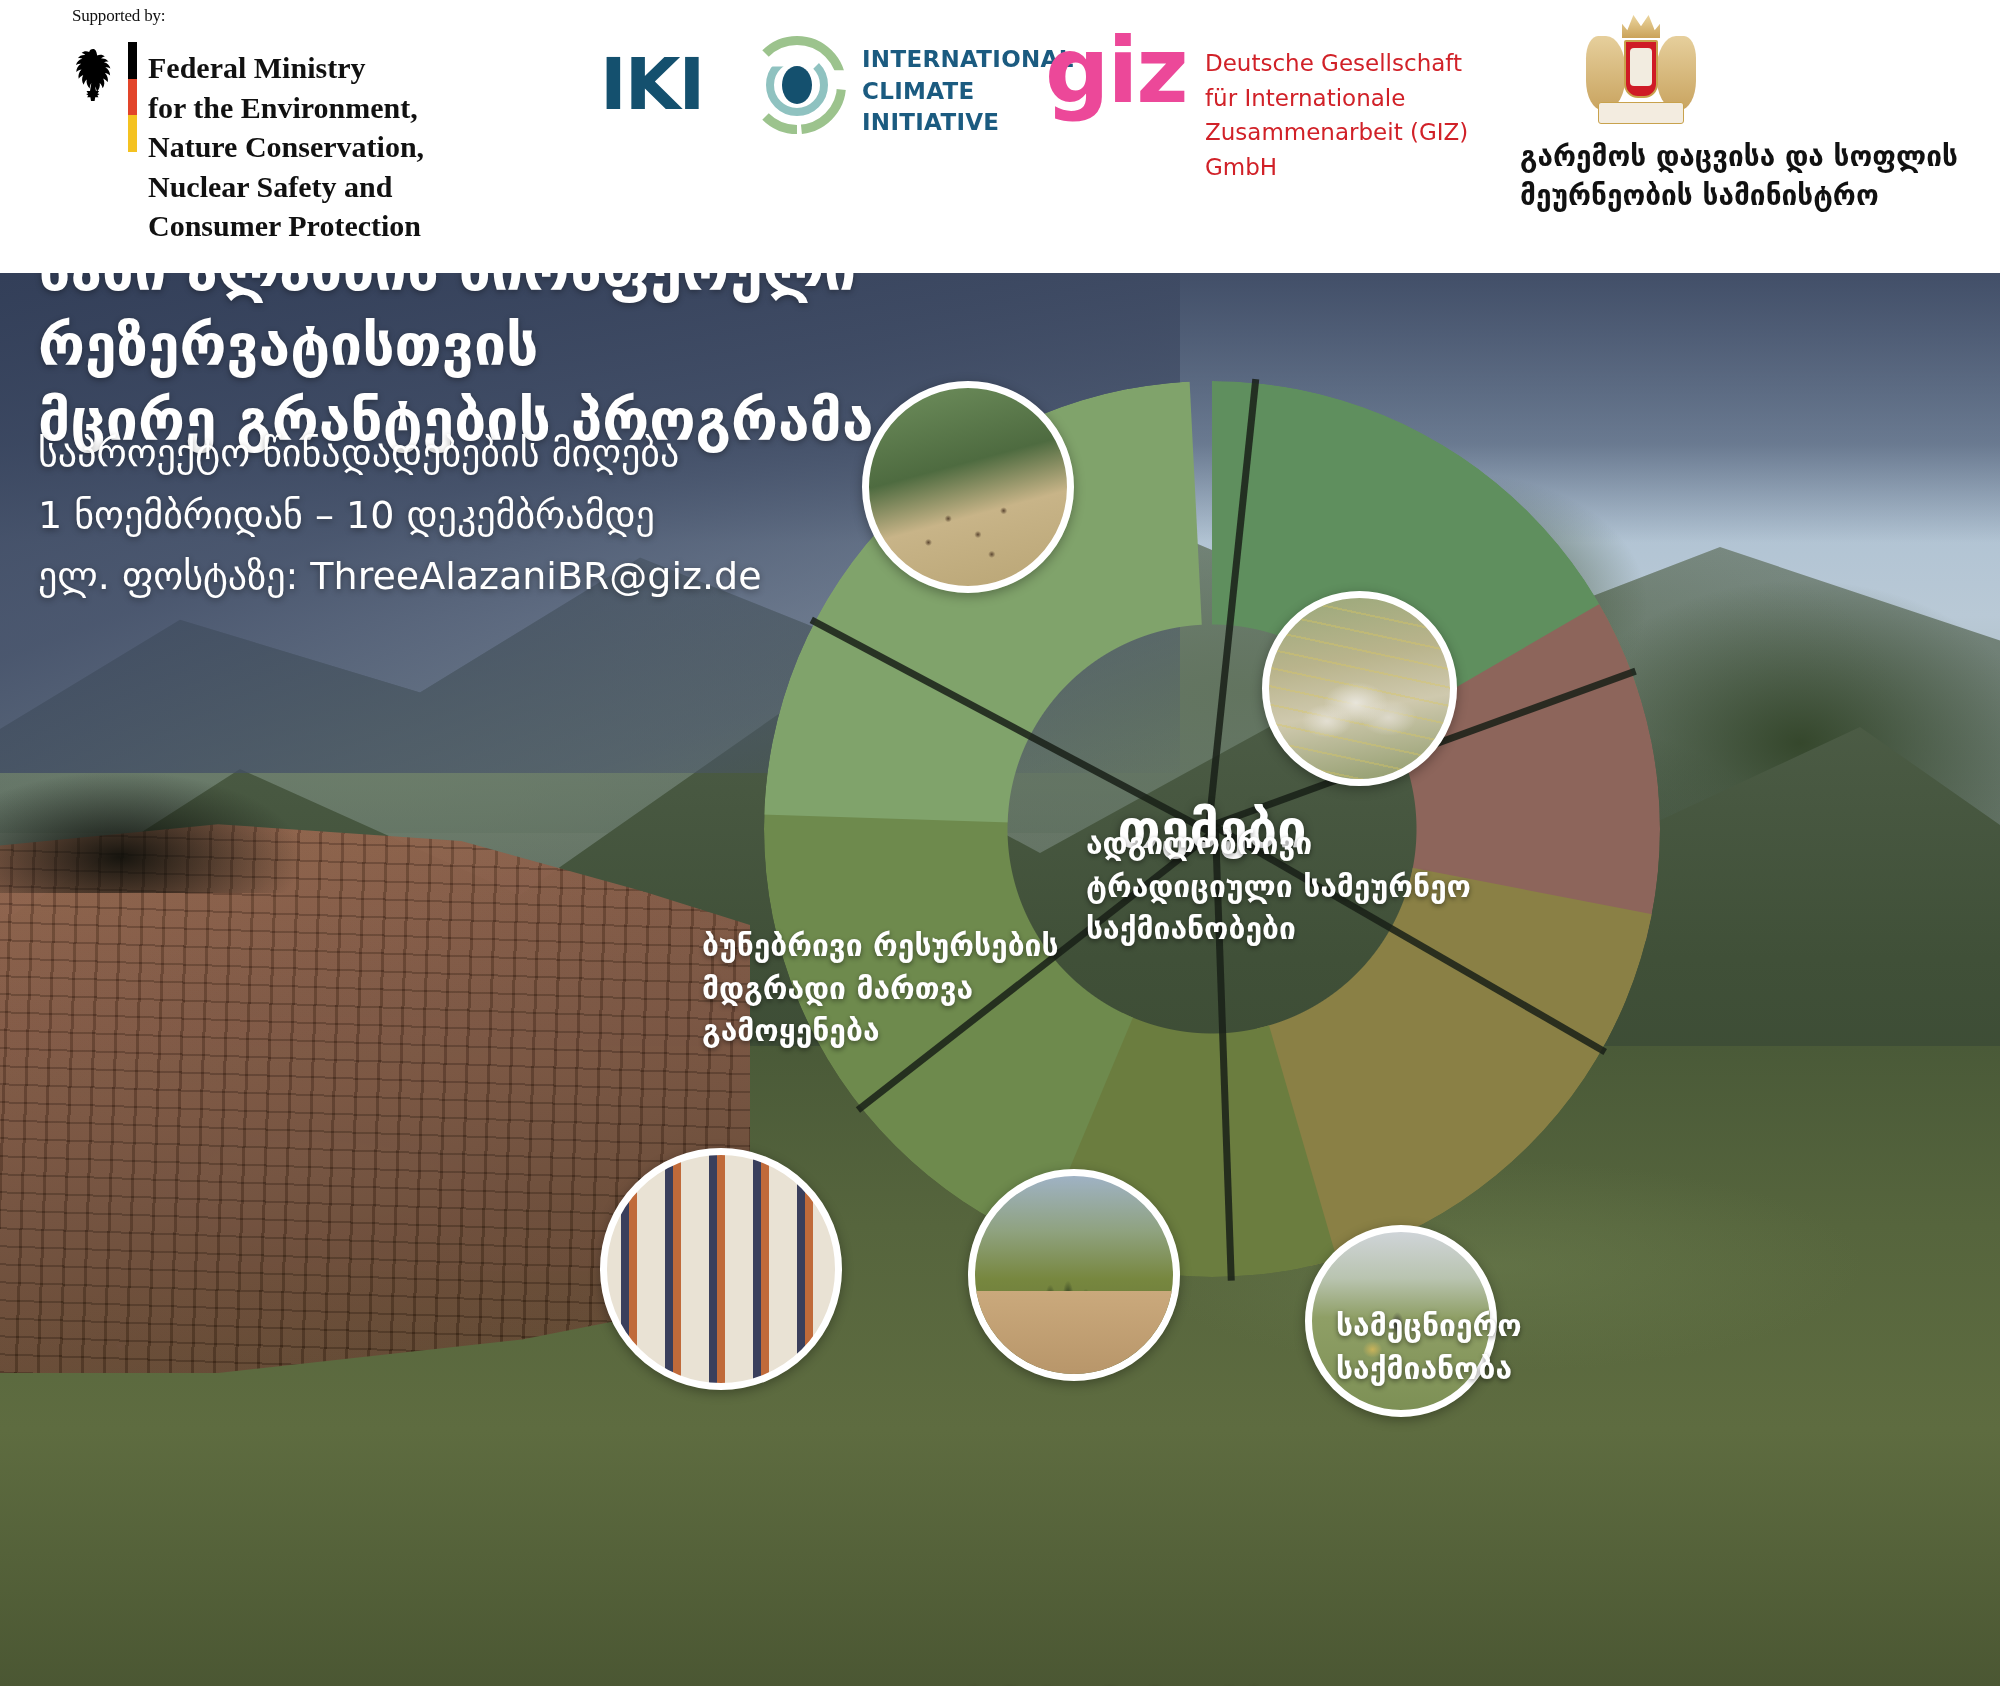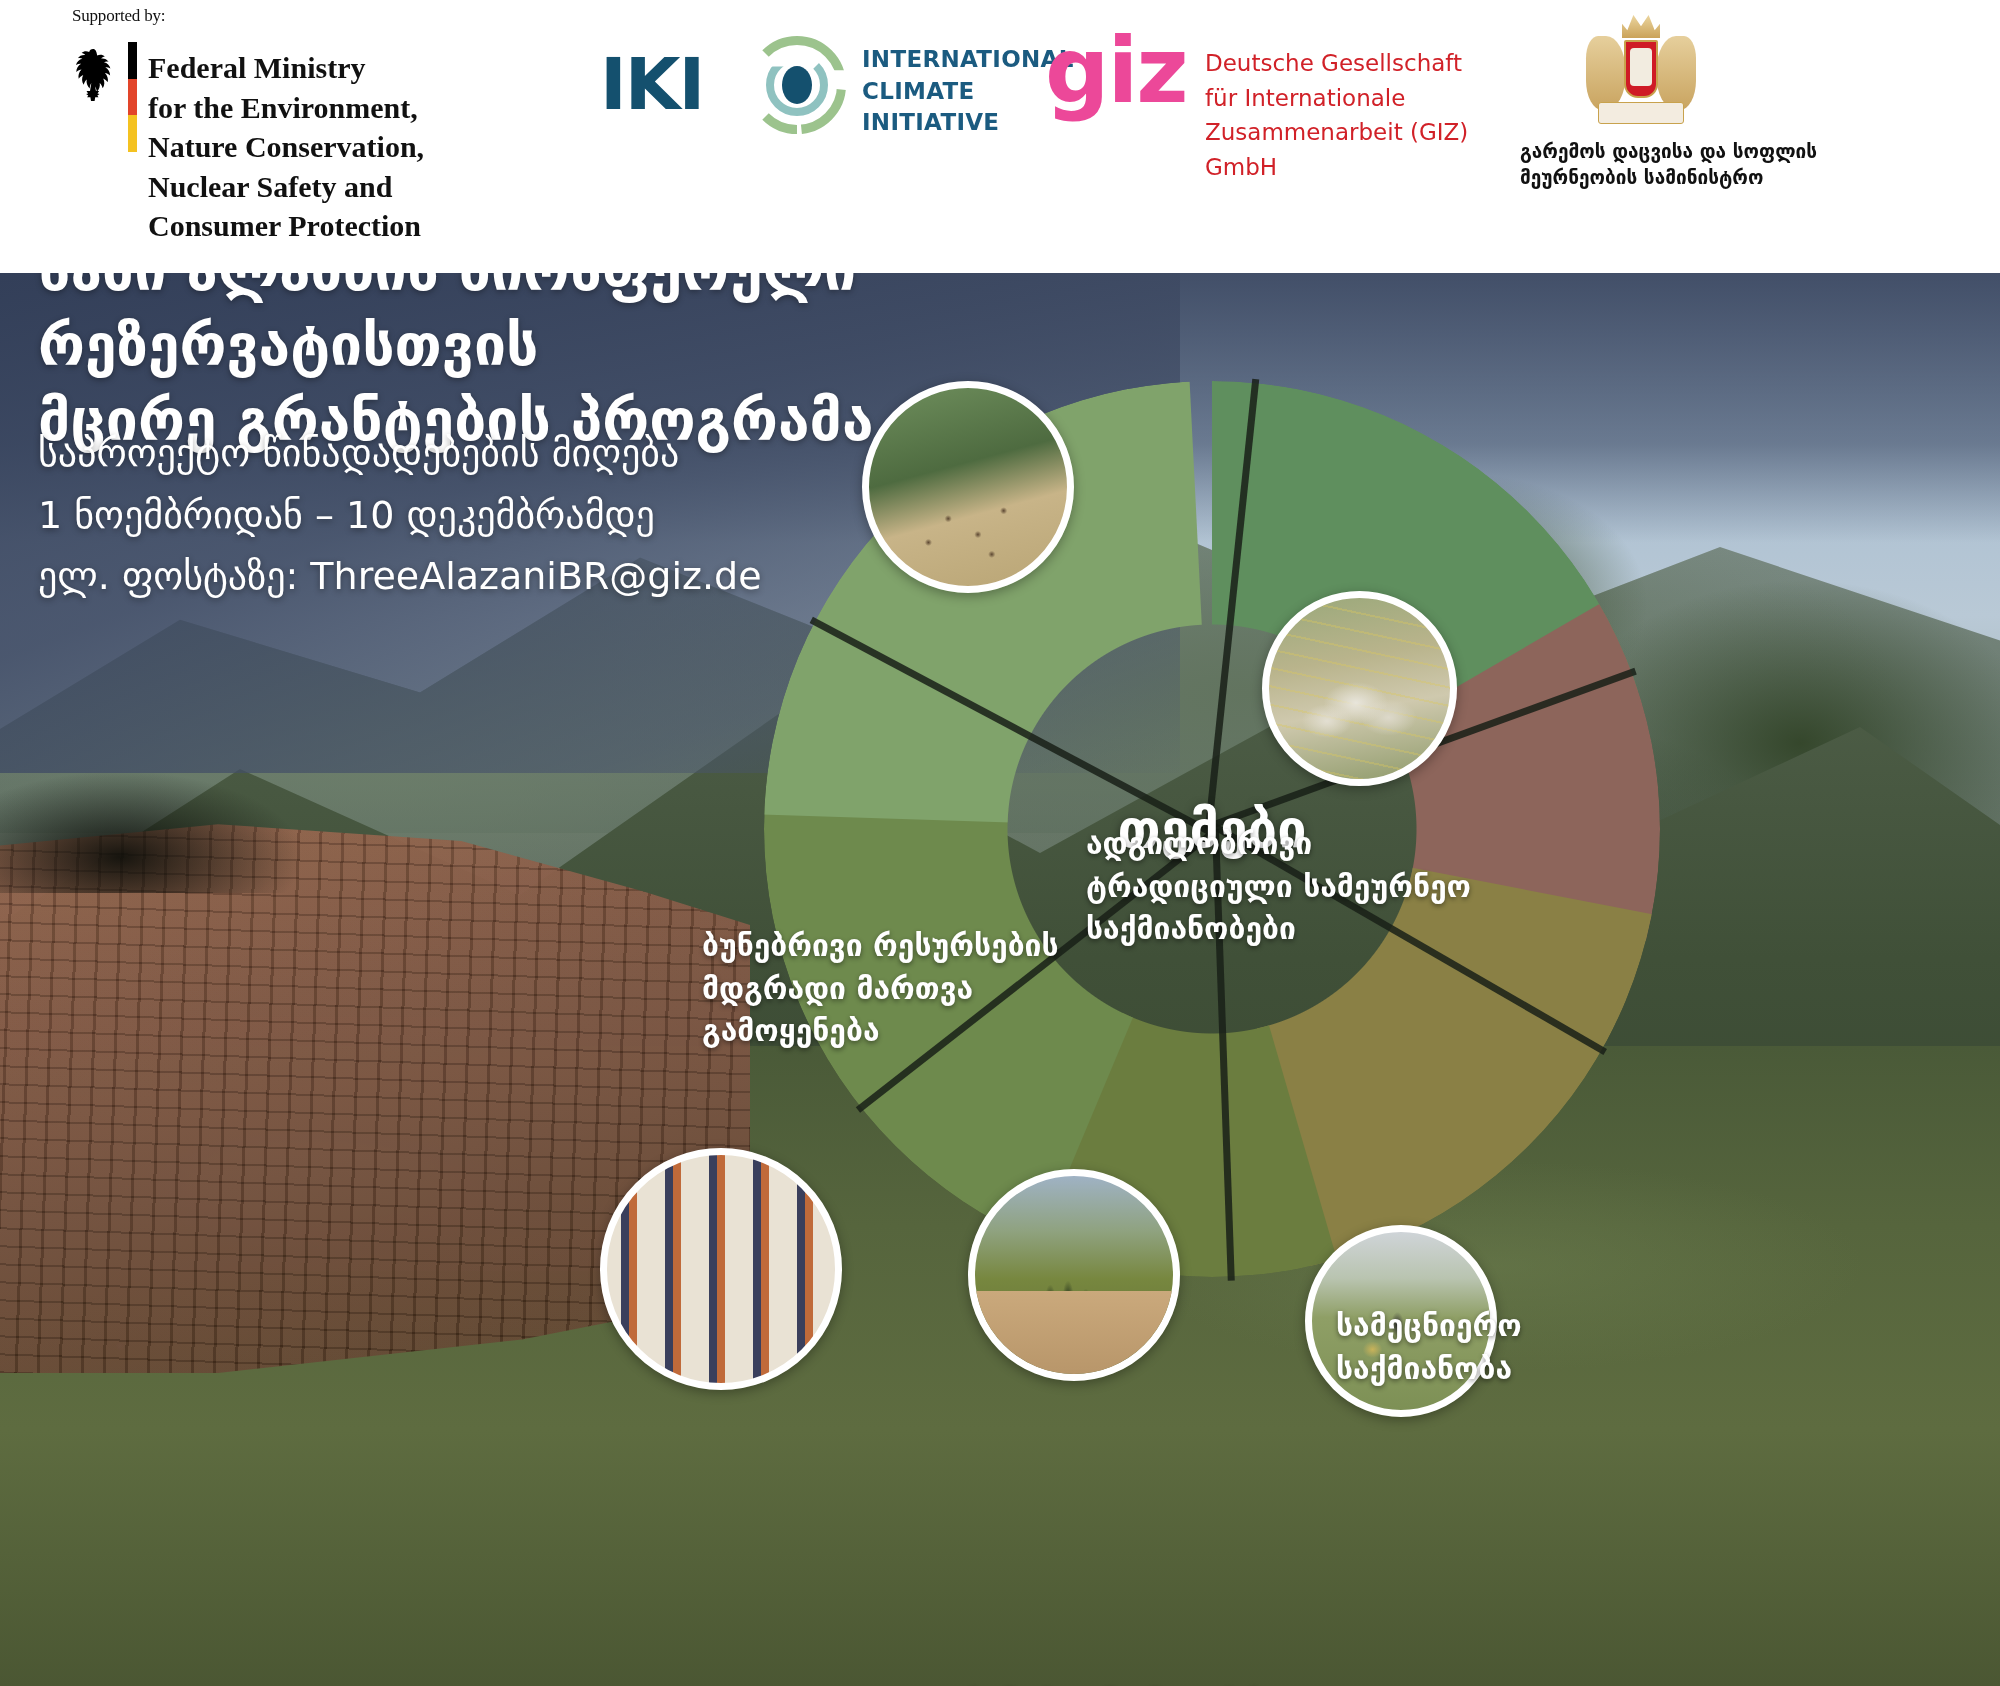--- a/index.html
+++ b/index.html
@@ -117,21 +117,21 @@
     background: linear-gradient(180deg,#f0dca8,#caa259);
     clip-path: polygon(0 100%,0 45%,14% 70%,30% 12%,50% 55%,70% 12%,86% 70%,100% 45%,100% 100%);
   }
   .ministry .crest .ribbon {
     position: absolute; left: 18px; top: 92px; width: 86px; height: 22px;
     background: #f3ece0; border: 1px solid #c8a24d; border-radius: 3px;
   }
   .ministry .mtext {
     position: absolute; left: 0; top: 128px; width: 440px;
     font-family: "DejaVu Sans", sans-serif;
-    font-weight: bold; font-size: 19px; line-height: 1.38; color: #111;
+    font-weight: bold; font-size: 28px; line-height: 1.38; color: #111;
   }
 
   
   .hero {
     position: absolute; left: 0; top: 213px; width: 2000px; height: 1473px;
     overflow: hidden;
   }
   .bg-photo { position: absolute; inset: 0; }
   
   .bg-sky {

